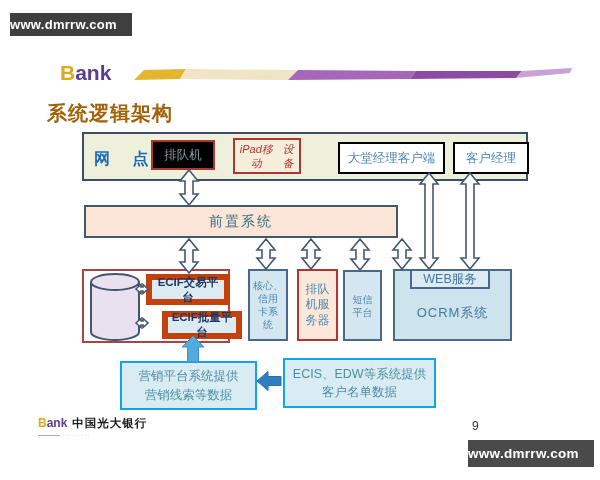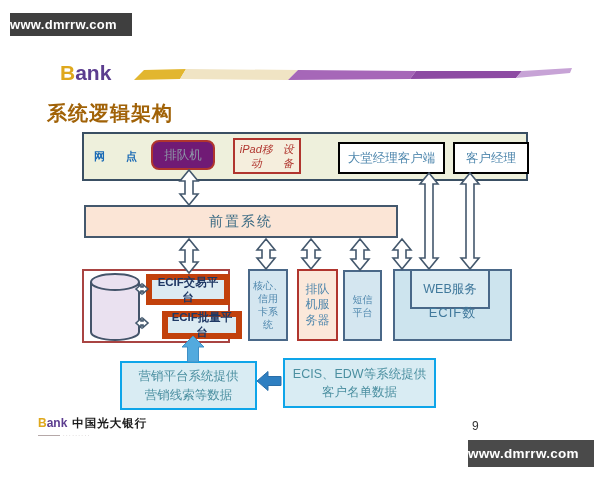--- a/index.html
+++ b/index.html
@@ -19,41 +19,41 @@
   .logo-top{left:60px;top:61px;font-size:21px;font-weight:bold;letter-spacing:0;}
   .logo-b{color:#dfa81d;}
   .logo-rest{color:#5c3d8f;}
   .slide-title{left:47px;top:100px;font-size:20px;font-weight:bold;color:#a16207;letter-spacing:1px;}
   
   .dbox{box-sizing:border-box;position:absolute;display:flex;align-items:center;justify-content:center;text-align:center;}
   .blue-box{background:#ffffff;border:2px solid #000000;color:#4f87ad;font-size:12.5px;}
   .red-border{border:2px solid #b0352e;}
   
   .branch{left:82px;top:132px;width:446px;height:49px;background:#eef0dc;border:2px solid #3a4f63;box-sizing:border-box;}
-  .branch-label{left:10px;top:15px;color:#1a6ab5;font-weight:bold;font-size:11px;letter-spacing:9px;}
-  .queue-box{left:67px;top:6px;width:64px;height:30px;background:#701a75;color:#8d9aa8;font-size:12.5px;border-radius:8px;}
+  .branch-label{left:10px;top:15px;color:#1a6ab5;font-weight:bold;font-size:16px;letter-spacing:9px;}
+  .queue-box{left:67px;top:6px;width:64px;height:30px;background:#000000;color:#8d9aa8;font-size:12.5px;}
   .ipad-box{left:149px;top:4px;width:68px;height:36px;background:#f5eedd;color:#b0352e;font-style:italic;font-size:11px;line-height:1.3;flex-direction:row;}
   .lobby-box{left:254px;top:8px;width:107px;height:32px;}
   .acct-box{left:369px;top:8px;width:76px;height:32px;}
   
   .front-box{left:84px;top:205px;width:314px;height:33px;background:#fbe5d6;border:2px solid #44586d;color:#3d6c84;font-size:14px;letter-spacing:2px;}
   
   .ecif-group{left:82px;top:269px;width:148px;height:74px;border:2px solid #a94442;background:#ffffff;box-sizing:border-box;}
   .cyl-label{left:4px;top:23px;width:56px;text-align:center;color:#1f3864;font-weight:bold;font-size:12px;line-height:1.15;}
   .ecif-box{background:#dcebf2;border:6px solid #c2410c;color:#1f3864;font-weight:bold;font-size:11.5px;}
   .ecif-trade{left:62px;top:3px;width:84px;height:31px;}
   .ecif-batch{left:78px;top:40px;width:80px;height:28px;}
   
   .ml-box{background:#d4e6f0;border:2px solid #4a6888;color:#4f87ad;font-size:10px;line-height:1.3;flex-direction:column;}
   .core-box{left:248px;top:269px;width:40px;height:72px;}
   .qserver-box{left:297px;top:269px;width:41px;height:72px;background:#fbe8da;color:#4f87ad;font-size:12px;line-height:1.3;flex-direction:column;}
   .sms-box{left:343px;top:270px;width:39px;height:71px;}
   
   .ocrm-box{left:393px;top:269px;width:119px;height:72px;background:#cde4ee;border:2px solid #4a6888;box-sizing:border-box;}
-  .web-box{left:15px;top:-2px;width:80px;height:40px;background:#dcebf2;border:2px solid #4a6888;color:#41799c;font-size:12.5px;}
+  .web-box{left:15px;top:-2px;width:80px;height:20px;background:#dcebf2;border:2px solid #4a6888;color:#41799c;font-size:12.5px;}
   .ocrm-label{left:0;top:33px;width:100%;text-align:center;color:#41799c;font-size:13px;letter-spacing:1px;}
   
   .green-box{background:#d9ecf3;border:2px solid #0ea5e9;color:#4b8fa0;font-size:12.5px;line-height:1.45;flex-direction:column;}
   .green1{left:120px;top:361px;width:137px;height:49px;}
   .green2{left:283px;top:358px;width:153px;height:50px;}
   
   .footer-logo{left:38px;top:416px;font-size:12px;font-weight:bold;}
   .footer-bank-name{color:#1a1a1a;font-size:11.5px;margin-left:5px;letter-spacing:1px;}
   .tagline{left:38px;top:432px;color:#9a8f8f;font-size:5px;display:flex;align-items:center;gap:3px;}
   .tagline-rule{display:inline-block;width:22px;height:0;border-top:1px solid #b5a8a8;}
@@ -131,21 +131,21 @@
 
 <div class="dbox ml-box sms-box">
   <div>短信</div>
   <div>平台</div>
 </div>
 
 <div class="abs ocrm-box">
   <div class="dbox web-box">
     <span>WEB服务</span>
   </div>
-  <div class="abs ocrm-label">ECIF数</div>
+  <div class="abs ocrm-label">OCRM系统</div>
 </div>
 
 <div class="dbox green-box green1">
   <div>营销平台系统提供</div>
   <div>营销线索等数据</div>
 </div>
 <div class="dbox green-box green2">
   <div>ECIS、EDW等系统提供</div>
   <div>客户名单数据</div>
 </div>

